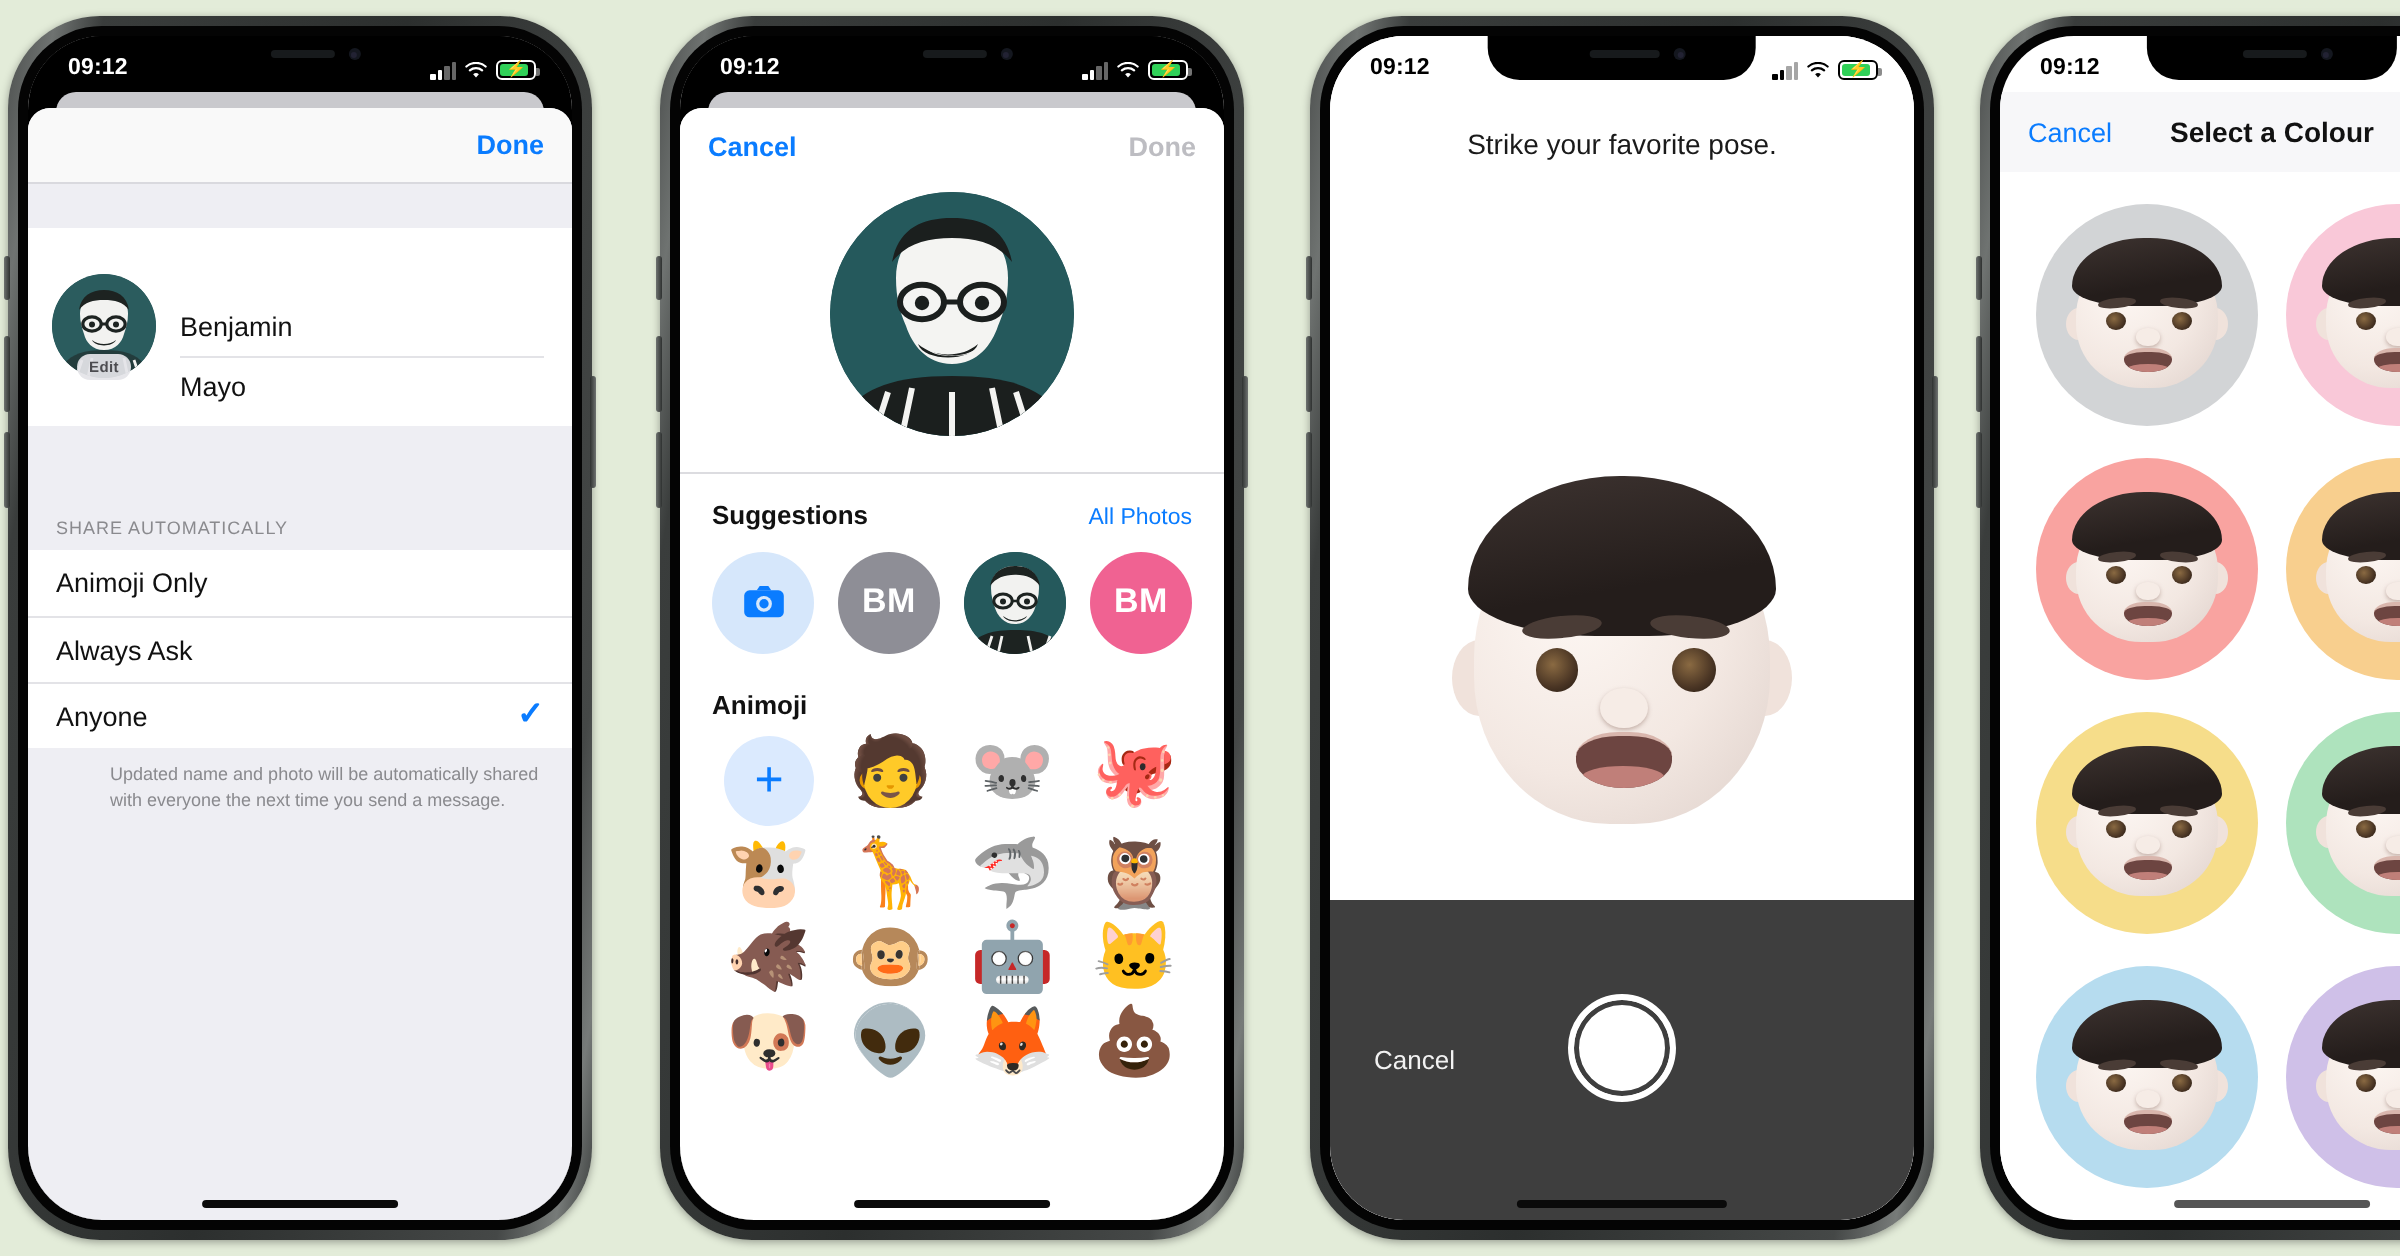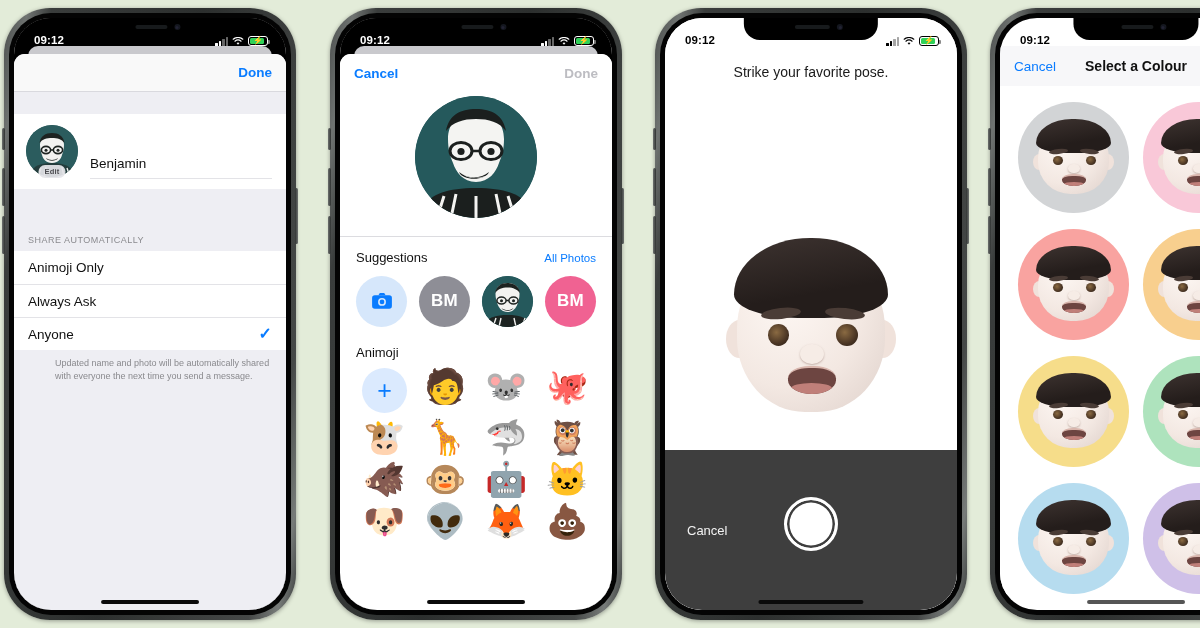--- a/index.html
+++ b/index.html
@@ -28,21 +28,21 @@
   }
   
   .btn-sil { position: absolute; left: -2px; width: 3px; border-radius: 2px;
     background: linear-gradient(90deg,#6e7270,#2e3130); }
   .btn-r { position: absolute; right: -2px; width: 3px; border-radius: 2px;
     background: linear-gradient(90deg,#2e3130,#6e7270); }
 
   
   .statusbar {
     position: relative; height: 28px; width: 100%;
-    display: flex; align-items: flex-end; justify-content: space-between;
+    display: flex; align-items: center; justify-content: space-between;
     padding: 6px 18px 0 20px; z-index: 5;
   }
   .sb-time { font-size: 11.5px; font-weight: 700; letter-spacing: .1px; line-height: 1; }
   .sb-right { display: flex; align-items: center; gap: 4px; }
   .bars { display: flex; align-items: flex-end; gap: 1px; height: 9px; }
   .bars i { width: 2.5px; border-radius: .5px; display: block; }
   .bars i:nth-child(1){height:3px} .bars i:nth-child(2){height:5px}
   .bars i:nth-child(3){height:7px} .bars i:nth-child(4){height:9px}
   .wifi { position: relative; width: 12px; height: 9px; }
   .batt { width: 20px; height: 10px; border-radius: 3px; position: relative;
@@ -109,21 +109,21 @@
 
   
   .navbar2 { height: 38px; background:#fff; display:flex; align-items:center;
     justify-content:space-between; padding: 0 14px; }
   .nav-dim { font-size:13.5px; color:#bdbdc2; font-weight:600; }
   .hero { background:#fff; padding: 4px 0 18px; display:flex; justify-content:center; }
   .hero-av { width:122px; height:122px; border-radius:50%; overflow:hidden; background:#25595c; }
   .divider { height:.5px; background:#dcdce0; }
   .sec-row { display:flex; align-items:baseline; justify-content:space-between;
     padding: 13px 16px 9px; background:#fff; }
-  .sec-title { font-size:13px; font-weight:400; color:#111; }
+  .sec-title { font-size:13px; font-weight:700; color:#111; }
   .sec-link { font-size:11.5px; color:#0a7cff; }
   .sugg { display:flex; justify-content:space-between; padding: 2px 16px 18px; background:#fff; }
   .sugg-av { width:51px; height:51px; border-radius:50%; display:flex; align-items:center;
     justify-content:center; font-size:17px; font-weight:600; color:#fff; letter-spacing:.3px; overflow:hidden;}
   .animoji-grid { display:grid; grid-template-columns: repeat(4,1fr); row-gap: 6px;
     padding: 2px 14px 0; background:#fff; justify-items:center; }
   .emoji { font-size: 34px; line-height: 1.07; }
   .plus-circle { width:45px; height:45px; border-radius:50%; background:#dbeafe;
     display:flex; align-items:center; justify-content:center; color:#0a7cff; font-size:25px;
     font-weight: 300; line-height: 0; }
@@ -243,20 +243,21 @@
                 </g>
                 <g stroke="#f2f2f0" stroke-width="1.4">
                   <path d="M12 52l3-9M18 52l2-10M38 52l-2-10M44 52l-3-9"></path>
                 </g>
               </svg>
             </div>
             <div class="edit-pill">Edit</div>
           </div>
           <div class="prof-names">
             <div class="prof-name">Benjamin</div>
+            <div class="prof-last">Mayo</div>
           </div>
         </div>
 
         <div class="grp-gap"></div>
 
 
         <div class="grp-gap" style="height:10px"></div>
         <div class="sect-hd">SHARE AUTOMATICALLY</div>
 
         <div class="row">

